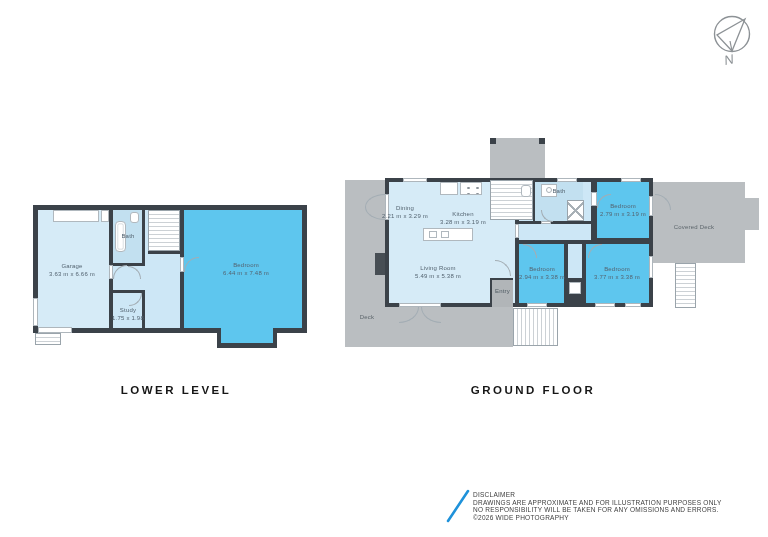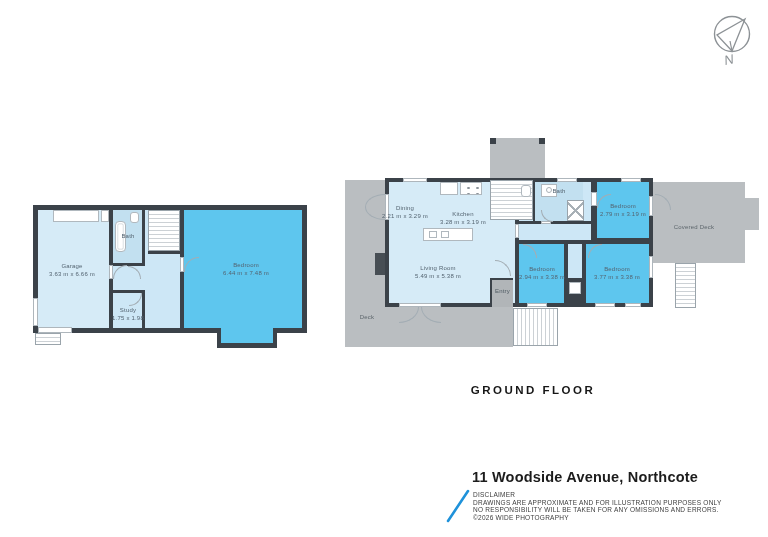--- a/index.html
+++ b/index.html
@@ -206,23 +206,23 @@
       <span class="nm">Entry</span>
     </div>
     <div class="room-label" style="left:2px;top:177px;width:40px;color:#5d666c;">
       <span class="nm">Deck</span>
     </div>
     <div class="room-label" style="left:318px;top:87px;width:62px;color:#5d666c;">
       <span class="nm">Covered Deck</span>
     </div>
   </div>
 
+  <div class="floor-label" style="left:76px;top:384px;">LOWER LEVEL</div>
   <div class="floor-label" style="left:433px;top:384px;">GROUND FLOOR</div>
 
-  <div class="address">11 Woodside Avenue, Northcote</div>
   <svg class="abs" style="left:445px;top:488px;" width="26" height="36" viewBox="0 0 26 36">
     <line x1="3" y1="33" x2="23" y2="3" stroke="#1f92da" stroke-width="2.6" stroke-linecap="round"></line>
   </svg>
   <div class="disclaimer">
     <div>DISCLAIMER</div>
     <div>DRAWINGS ARE APPROXIMATE AND FOR ILLUSTRATION PURPOSES ONLY</div>
     <div>NO RESPONSIBILITY WILL BE TAKEN FOR ANY OMISSIONS AND ERRORS.</div>
     <div>©2026 WIDE PHOTOGRAPHY</div>
   </div>
 

